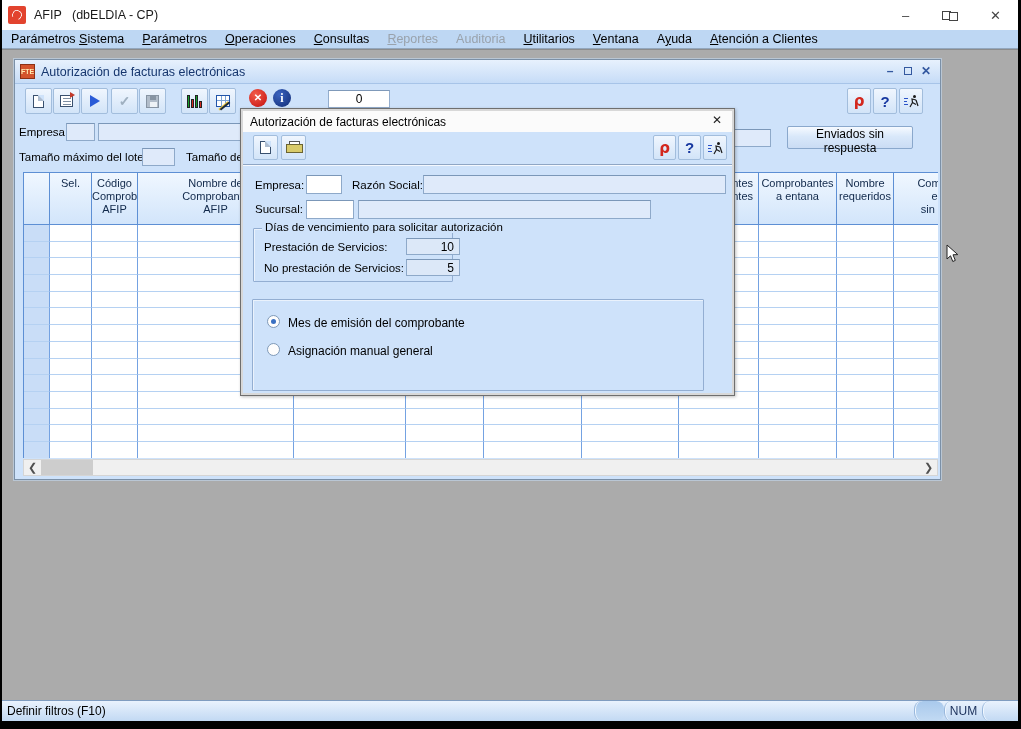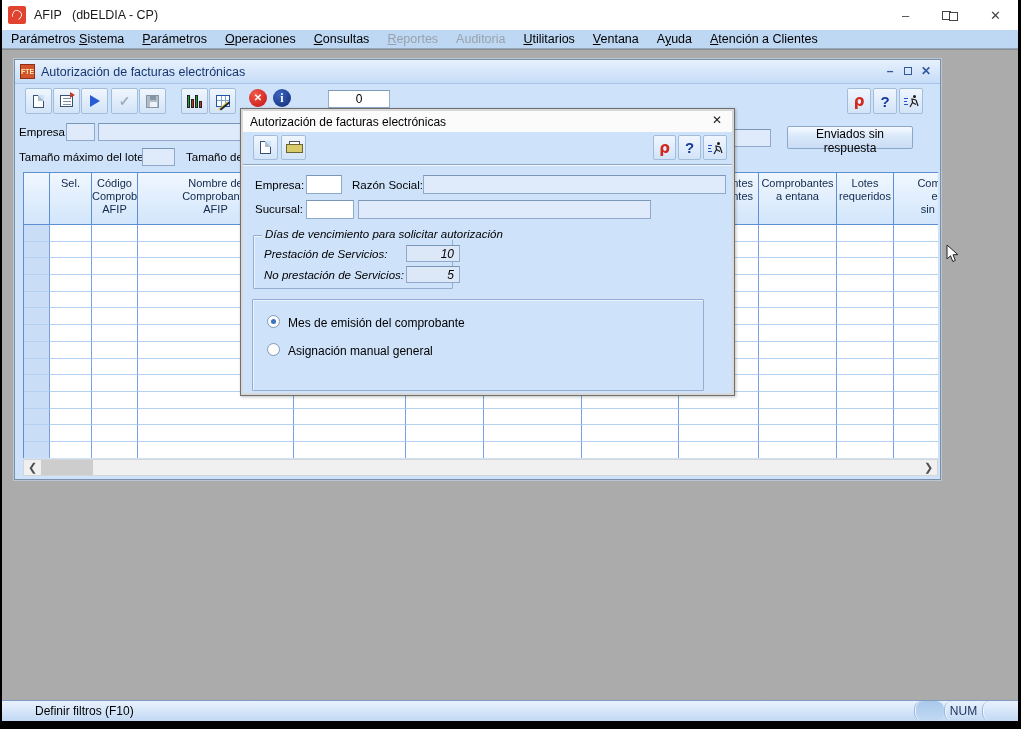--- a/index.html
+++ b/index.html
@@ -135,21 +135,21 @@
   
   .icon-printer { width:15px; height:13px; position:relative; }
   .icon-printer::before { content:""; position:absolute; left:3px; top:0; width:9px; height:4px;
     background:#fff; border:1px solid #555; }
   .icon-printer::after { content:""; position:absolute; left:0; top:3px; width:15px; height:7px;
     background:#d9cb6a; border:1px solid #6b6433; }
 
   
   .statusbar { height:21px; flex:0 0 auto; background:linear-gradient(#e9f2fd,#c2d9f3);
     border-top:1px solid #7f9cc0; display:flex; align-items:center; font-size:12px; }
-  .sb-main { flex:1 1 auto; padding-left:5px;margin-left:28px; }
+  .sb-main { flex:1 1 auto; padding-left:5px; }
   .sb-seg { flex:0 0 auto; height:100%; border-left:1px solid #9ab8dc; box-shadow:inset 1px 0 0 #f0f7ff;
     display:flex; align-items:center; justify-content:center; color:#1a2f5a;border-radius:8px; }
   .sb-seg.dark { background:linear-gradient(#a9c9ec,#c2daf3); }
 
   .cursor { position:absolute; z-index:50; }
 </style>
 </head>
 <body>
 
 <div class="frame">
@@ -267,21 +267,21 @@
             <div class="gh" style="width: 97px;"></div>
             <div class="gh r" style="width: 80px;">
               <div>Comprobantes</div>
               <div>pendientes</div>
             </div>
             <div class="gh" style="width: 78px;">
               <div>Comprobantes</div>
               <div>a entana</div>
             </div>
             <div class="gh" style="width: 57px;">
-              <div>Lotes</div>
+              <div>Nombre</div>
               <div>requeridos</div>
             </div>
             <div class="gh" style="width: 120px;">
               <div>Comprobantes</div>
               <div>enviados</div>
               <div>sin respuesta</div>
             </div>
           </div>
           <div class="grow">
             <div class="gc sel" style="width: 26px;"></div>
@@ -517,21 +517,21 @@
       <div class="dlg-sep"></div>
 
       <div class="lbl" style="left:14px; top:70px;">Empresa:</div>
       <input class="inp" style="left: 65px; top: 66px; width: 36px; height: 19px;" value="">
       <div class="lbl" style="left:111px; top:70px;">Razón Social:</div>
       <input class="inp dis" style="left: 182px; top: 66px; width: 303px; height: 19px;" value="">
       <div class="lbl" style="left:14px; top:94px;">Sucursal:</div>
       <input class="inp" style="left: 65px; top: 91px; width: 48px; height: 19px;" value="">
       <input class="inp dis" style="left: 117px; top: 91px; width: 293px; height: 19px;" value="">
 
-      <div class="grp" style="left:12px; top:126px; width:200px; height:54px;font-style:italic;">
+      <div class="grp" style="left:12px; top:119px; width:200px; height:54px;">
         <div class="grp-t">Días de vencimiento para solicitar autorización</div>
         <div class="lbl" style="left:10px; top:12px;">Prestación de Servicios:</div>
         <input class="inp num" style="left: 152px; top: 9px; width: 54px; height: 17px;" value="10">
         <div class="lbl" style="left:10px; top:33px;">No prestación de Servicios:</div>
         <input class="inp num" style="left: 152px; top: 30px; width: 54px; height: 17px;" value="5">
       </div>
 
       <div class="grp" style="left:11px; top:190px; width:452px; height:92px;">
         <div class="radio on" style="left:14px; top:15px;"></div>
         <div class="lbl" style="left:35px; top:16px; font-size:12px;">Mes de emisión del comprobante</div>

